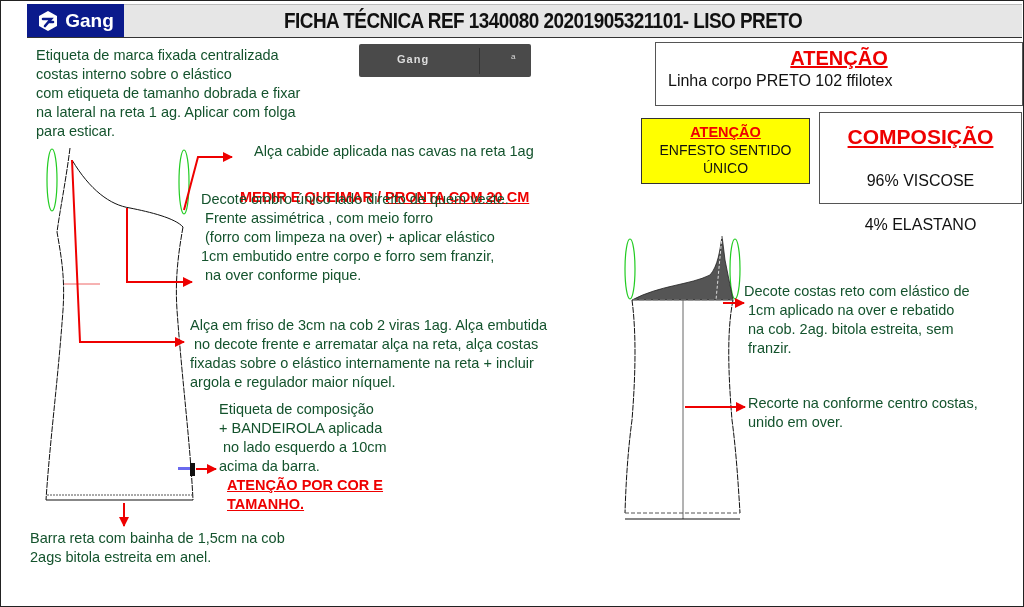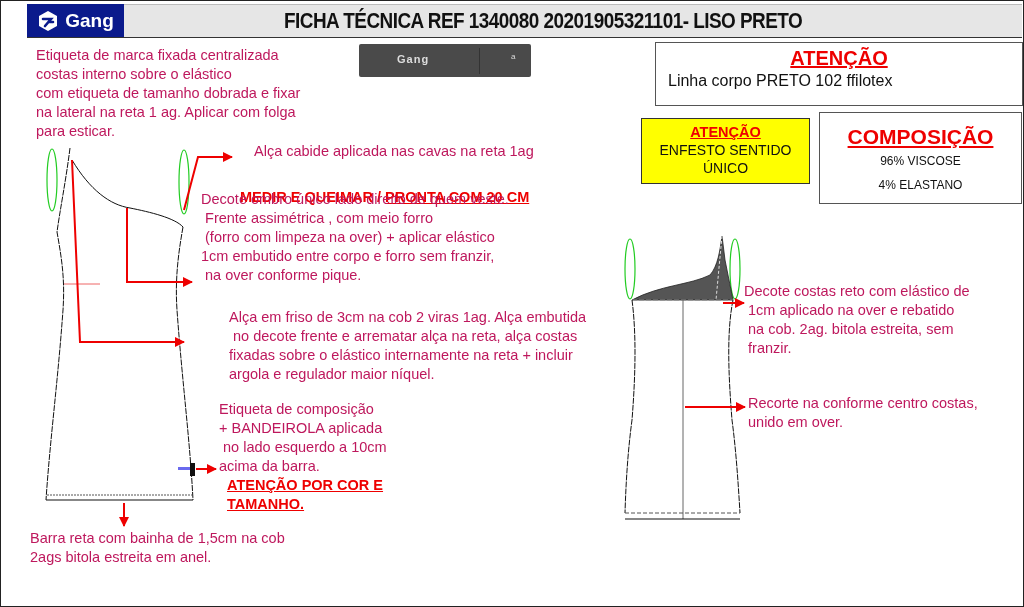--- a/index.html
+++ b/index.html
@@ -2,36 +2,36 @@
 <html><head>
 <meta charset="utf-8">
 <style>
   html,body{margin:0;padding:0;background:#fff;}
   body{width:1024px;height:607px;position:relative;overflow:hidden;font-family:"Liberation Sans",sans-serif;color:#111;}
   .frame{position:absolute;left:0;top:0;width:1022px;height:605px;border:1px solid #222;box-sizing:content-box;}
   .header{position:absolute;left:27px;top:4px;width:995px;height:32px;background:#e6e6e6;border-bottom:1px solid #333;border-top:1px solid #bbb;}
   .logo{position:absolute;left:27px;top:4px;width:97px;height:33px;background:#0a1a8c;display:flex;align-items:center;justify-content:center;gap:6px;color:#fff;font-weight:bold;font-size:19px;}
   .logo .mark{width:22px;height:22px;position:relative;}
   .title{position:absolute;left:284px;top:8px;font-family:"Liberation Sans",sans-serif;font-weight:bold;font-size:22px;letter-spacing:-0.6px;transform:scaleX(0.86);transform-origin:left center;white-space:nowrap;color:#111;}
-  .txt{position:absolute;font-size:14.5px;line-height:19px;white-space:pre;color:#be185d;}
+  .txt{position:absolute;font-size:14.5px;line-height:19px;white-space:pre;color:#14532d;}
   .red{color:#e00;font-weight:bold;}
   .u{text-decoration:underline;}
   .label-photo{position:absolute;left:359px;top:44px;width:172px;height:33px;background:#4a4a4a;border-radius:2px;}
   .label-photo .g{position:absolute;left:38px;top:9px;color:#ddd;font-size:11px;font-weight:bold;letter-spacing:1px;}
   .label-photo .s{position:absolute;left:120px;top:4px;width:1px;height:26px;background:#333;}
   .label-photo .n{position:absolute;left:152px;top:8px;color:#ddd;font-size:8px;}
   .box1{position:absolute;left:655px;top:42px;width:366px;height:62px;border:1px solid #555;background:#fff;}
   .box1 .h{position:absolute;left:0;right:0;top:4px;text-align:center;font-size:20px;font-weight:bold;color:#e00;text-decoration:underline;}
   .box1 .b{position:absolute;left:12px;top:29px;font-size:16px;}
   .box2{position:absolute;left:641px;top:118px;width:167px;height:64px;border:1px solid #333;background:#ff0;text-align:center;}
   .box2 .h{font-size:14.5px;font-weight:bold;color:#e00;text-decoration:underline;margin-top:4px;line-height:18px;}
   .box2 .b{font-size:14px;line-height:18px;}
   .box3{position:absolute;left:819px;top:112px;width:201px;height:90px;border:1px solid #555;background:#fff;text-align:center;}
   .box3 .h{font-size:21px;font-weight:bold;color:#e00;text-decoration:underline;margin-top:11px;line-height:25px;}
-  .box3 .b{font-size:12px;line-height:24px;}
+  .box3 .b{font-size:16px;line-height:24px;margin-top:20px;}
   svg.draw{position:absolute;left:0;top:0;}
 </style>
 </head>
 <body>
 
 <div class="frame"></div>
 
 <div class="header"></div>
 <div class="logo">
   <span class="mark">
@@ -117,21 +117,21 @@
 </svg>
 
 <div class="txt" style="left:254px;top:142px;text-align:center;">Alça cabide aplicada nas cavas na reta 1ag</div>
 <div class="txt red" style="left:240px;top:160px;margin-top:28px;"><span>MEDIR E QUEIMAR / </span><span class="u">PRONTA COM 20 CM</span></div>
 
 <div class="txt" style="left:201px;top:190px;">Decote ombro único lado direito de quem veste.
  Frente assimétrica , com meio forro
  (forro com limpeza na over) + aplicar elástico
 1cm embutido entre corpo e forro sem franzir,
  na over conforme pique.</div>
-<div class="txt" style="left:190px;top:308px;margin-left:39px;">Alça em friso de 3cm na cob 2 viras 1ag. Alça embutida
+<div class="txt" style="left:190px;top:316px;">Alça em friso de 3cm na cob 2 viras 1ag. Alça embutida
  no decote frente e arrematar alça na reta, alça costas
 fixadas sobre o elástico internamente na reta + incluir
 argola e regulador maior níquel.</div>
 <div class="txt" style="left:219px;top:400px;">Etiqueta de composição
 + BANDEIROLA aplicada
  no lado esquerdo a 10cm
 acima da barra.</div>
 <div class="txt red u" style="left:219px;top:476px;margin-left:8px;">ATENÇÃO POR COR E
 TAMANHO.</div>
 <div class="txt" style="left:30px;top:529px;">Barra reta com bainha de 1,5cm na cob

